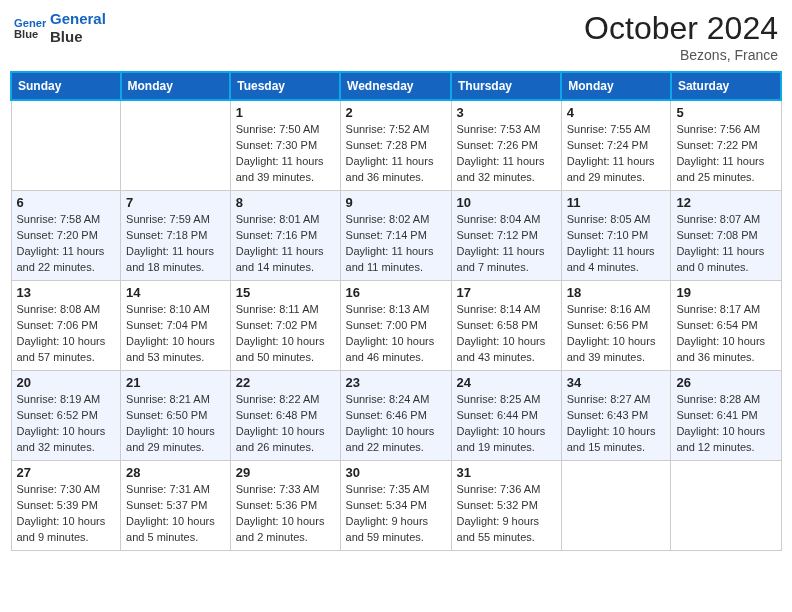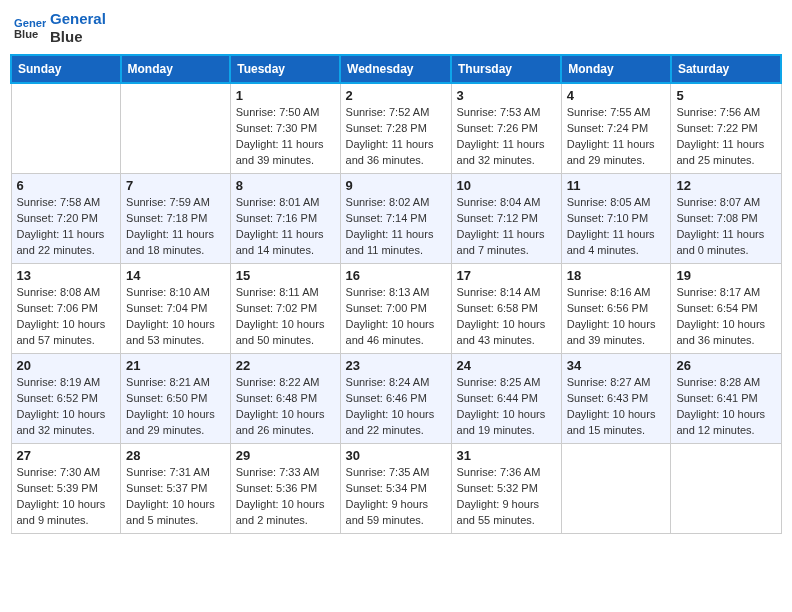--- a/index.html
+++ b/index.html
@@ -85,20 +85,22 @@
       <text x="0" y="16" font-family="Arial" font-weight="bold" font-size="14" fill="#1565c0">General</text>
       <text x="0" y="30" font-family="Arial" font-weight="bold" font-size="14" fill="#333">Blue</text>
       <polygon points="62,5 75,18 62,18" fill="#1565c0" transform="scale(0.5) translate(60,-2)"></polygon>
     </svg>
     <div style="line-height:1.2">
       <div style="font-size:15px;font-weight:bold;color:#1565c0;">General</div>
       <div style="font-size:15px;font-weight:bold;color:#333;">Blue</div>
     </div>
   </div>
   <div class="title-block">
+    <div class="month-title">October 2024</div>
+    <div class="location">Bezons, France</div>
   </div>
 </div>
 
 <table class="calendar">
   <thead>
     <tr>
     <th>Sunday</th>
         <th>Monday</th>
         <th>Tuesday</th>
         <th>Wednesday</th>

